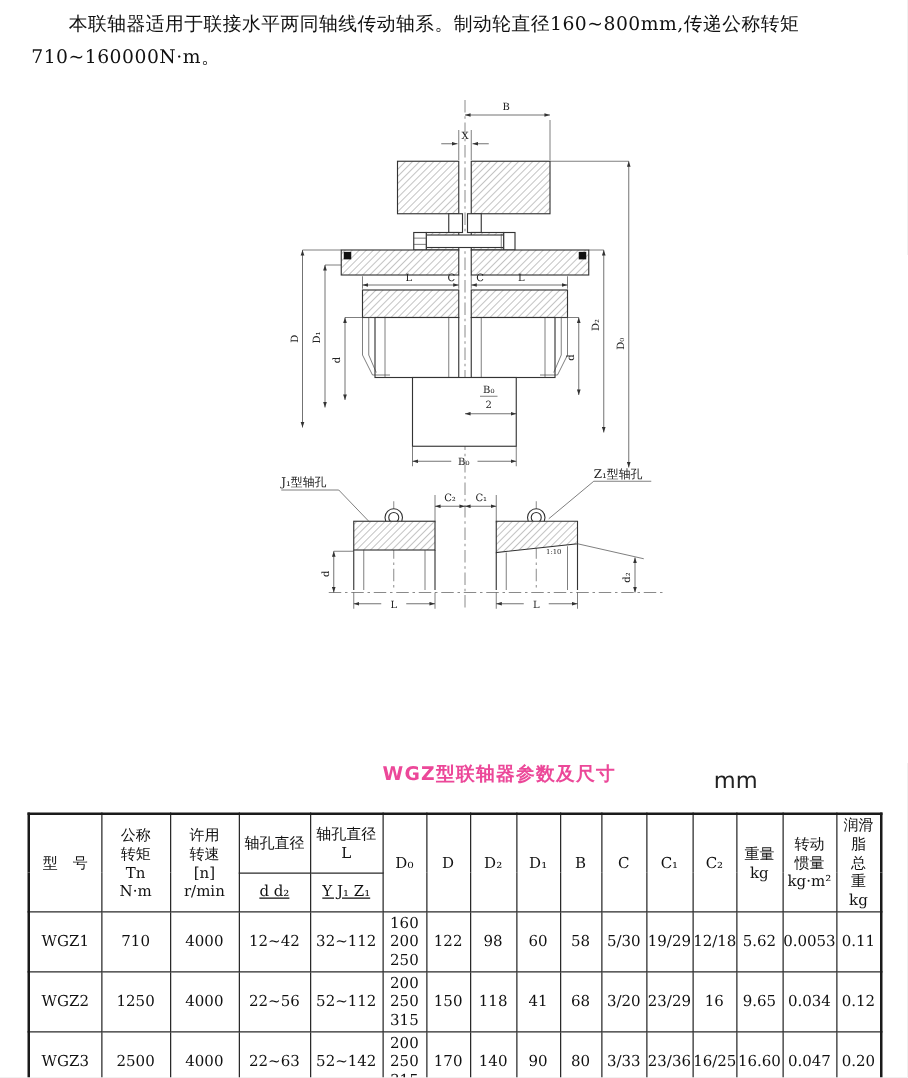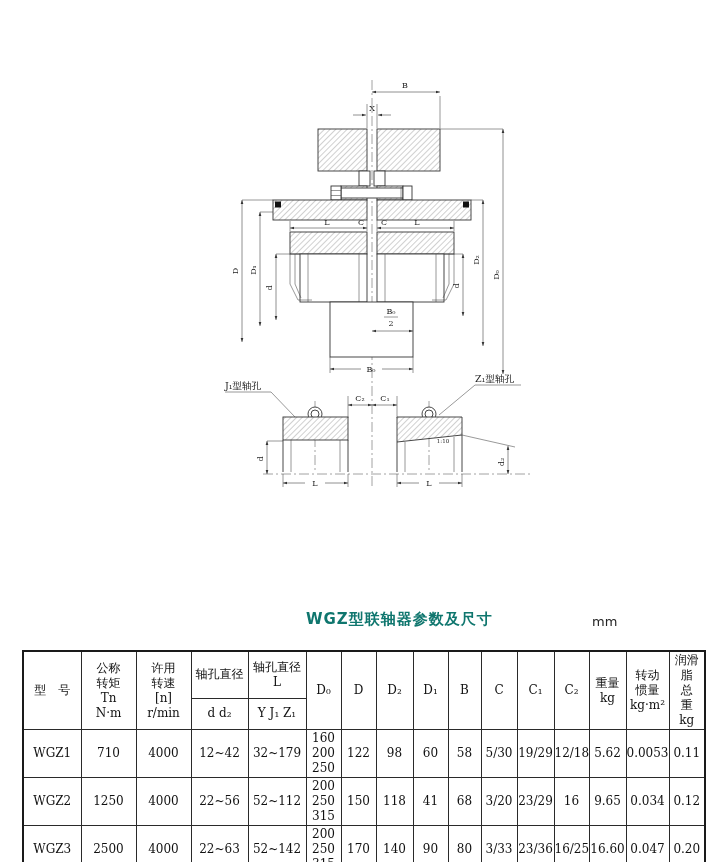--- a/index.html
+++ b/index.html
@@ -13,35 +13,36 @@
   .ln2 {stroke:#444;stroke-width:.55;fill:none;}
   .cl  {stroke:#555;stroke-width:.55;fill:none;stroke-dasharray:10 3 2 3;}
   .part{fill:url(#h);stroke:#333;stroke-width:.9;}
   .wpart{fill:#fff;stroke:#333;stroke-width:.9;}
   .dim {stroke:#333;stroke-width:.55;marker-start:url(#arr);marker-end:url(#arr);}
   .dim1{stroke:#333;stroke-width:.55;marker-end:url(#arr);}
   .dt  {font-family:"DejaVu Serif",serif;font-size:8px;fill:#222;}
   .dtc {font-family:"DejaVu Serif",serif;font-size:9.5px;fill:#222;}
   .dts {font-family:"DejaVu Serif",serif;font-size:5.5px;fill:#222;}
   .tbl-title{position:absolute;left:306px;top:610px;font-family:"DejaVu Sans","Liberation Sans",sans-serif;
-             font-weight:bold;font-size:15px;color:#0f766e;letter-spacing:1px;}
-  .tbl-unit{position:absolute;left:592px;top:614px;font-family:"DejaVu Sans","Liberation Sans",sans-serif;
-            font-size:13px;color:#222;}
+             font-weight:bold;font-size:15px;color:#ec4899;letter-spacing:1px;}
+  .tbl-unit{position:absolute;left:571px;top:614px;font-family:"DejaVu Sans","Liberation Sans",sans-serif;
+            font-size:18px;color:#222;}
   table.params{position:absolute;left:22px;top:650px;width:682px;border-collapse:collapse;table-layout:fixed;
                font-family:"DejaVu Serif",serif;font-size:12px;color:#111;text-align:center;
                border:2px solid #1a1a1a;}
   table.params th,table.params td{border:1px solid #2a2a2a;padding:1px 0;vertical-align:middle;
                white-space:pre-line;font-weight:normal;line-height:1.25;}
-  tr.h1 th{height:40px;} tr.h2 th{height:26px;} tbody tr{height:42px;}
+  tr.h1 th{height:40px;} tr.h2 th{height:26px;text-decoration:underline;} tbody tr{height:42px;}
 </style>
 </head>
 <body>
 
 <div class="page">
 
+  <p class="intro">本联轴器适用于联接水平两同轴线传动轴系。制动轮直径160~800mm,传递公称转矩710~160000N·m。</p>
 
   <div class="drawing">
     <svg width="340" height="432" viewBox="0 0 340 432" xmlns="http://www.w3.org/2000/svg">
       <defs>
         <pattern id="h" width="4" height="4" patternUnits="userSpaceOnUse" patternTransform="rotate(45)">
           <rect width="4" height="4" fill="#ffffff"></rect>
           <line x1="0" y1="0" x2="0" y2="4" stroke="#777" stroke-width="0.7"></line>
         </pattern>
         <marker id="arr" viewBox="0 0 10 6" refX="9" refY="3" markerWidth="9" markerHeight="6" orient="auto-start-reverse">
           <path d="M0,0 L9,3 L0,6 z" fill="#333"></path>
@@ -266,21 +267,21 @@
         <th>d d₂</th>
         <th>Y J₁ Z₁</th>
       </tr>
     </thead>
     <tbody>
       <tr>
         <td>WGZ1</td>
         <td>710</td>
         <td>4000</td>
         <td>12~42</td>
-        <td>32~179</td>
+        <td>32~112</td>
         <td>160
 200
 250</td>
         <td>122</td>
         <td>98</td>
         <td>60</td>
         <td>58</td>
         <td>5/30</td>
         <td>19/29</td>
         <td>12/18</td>

